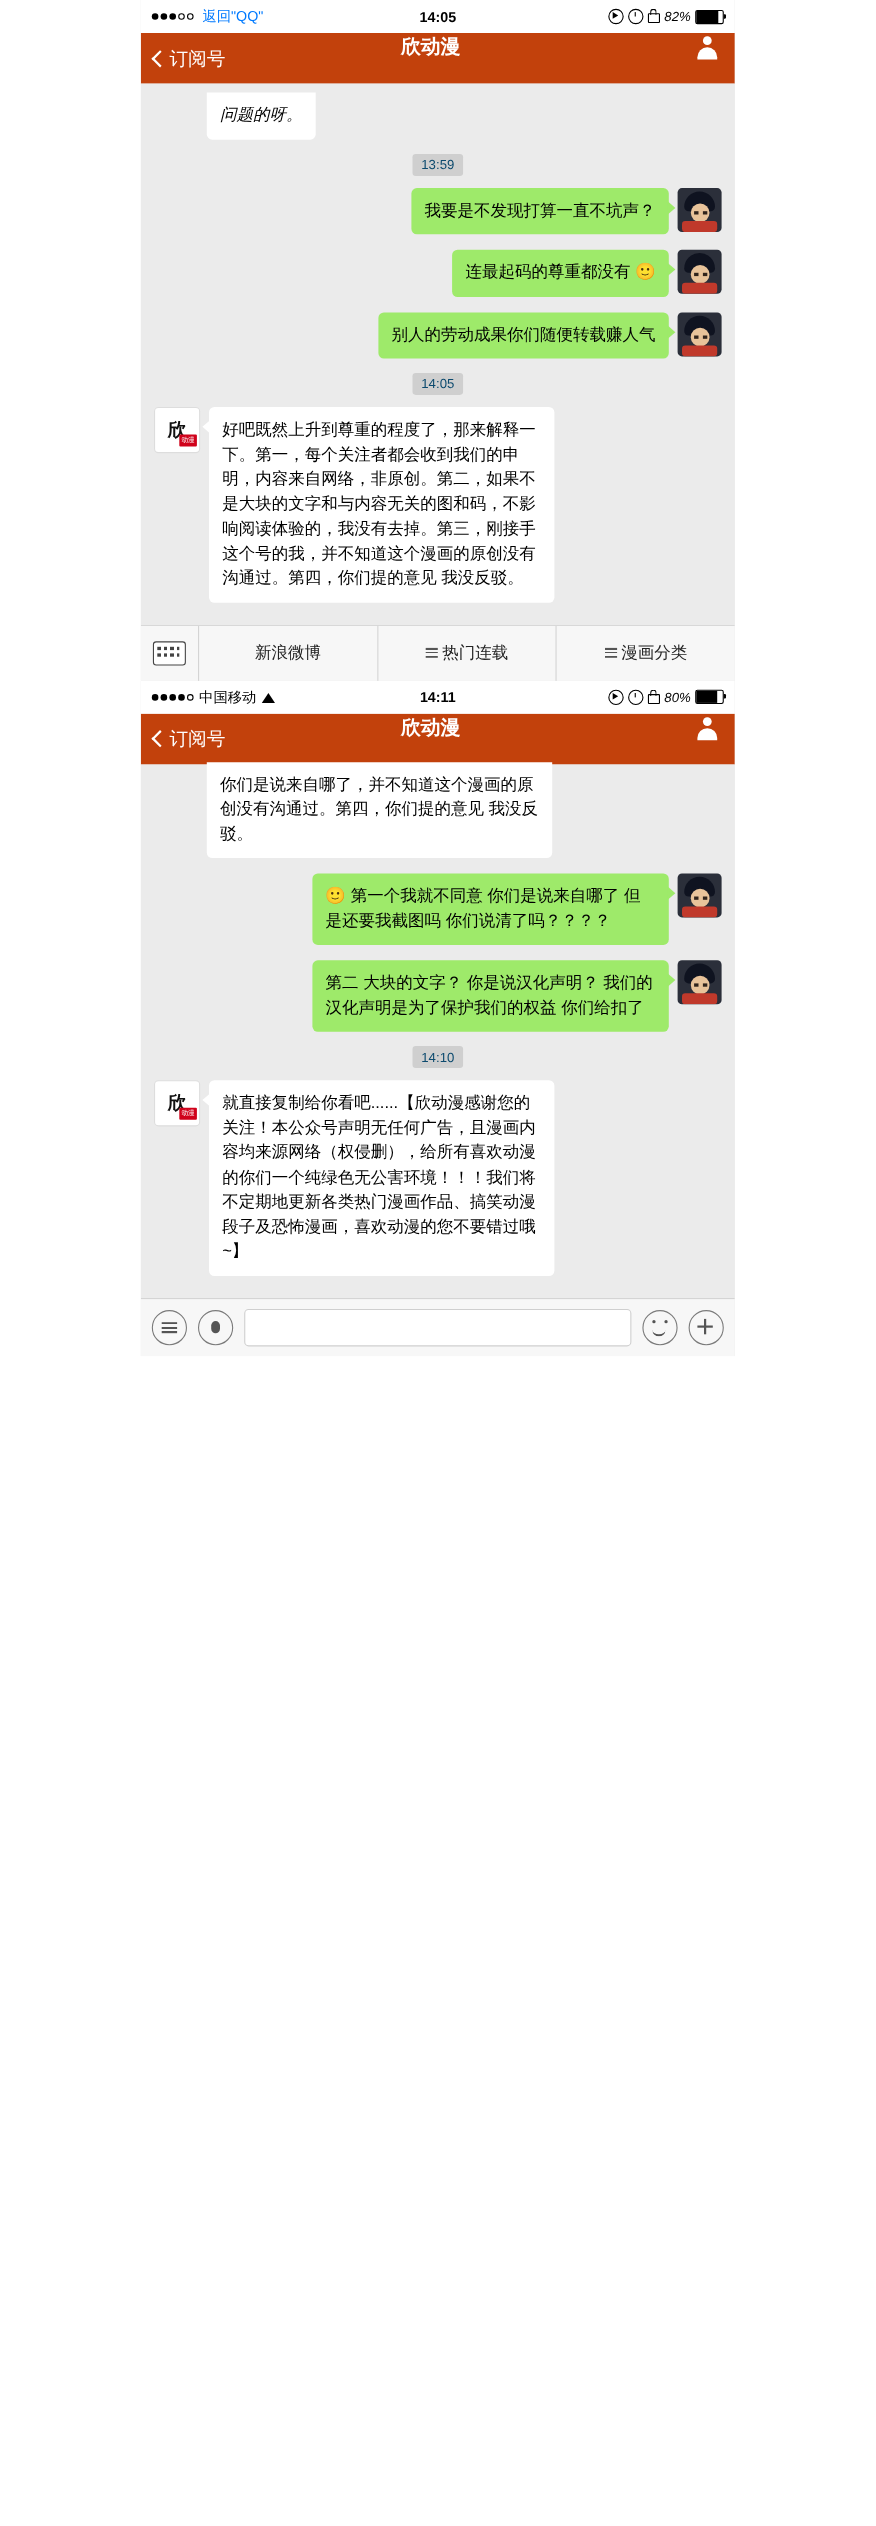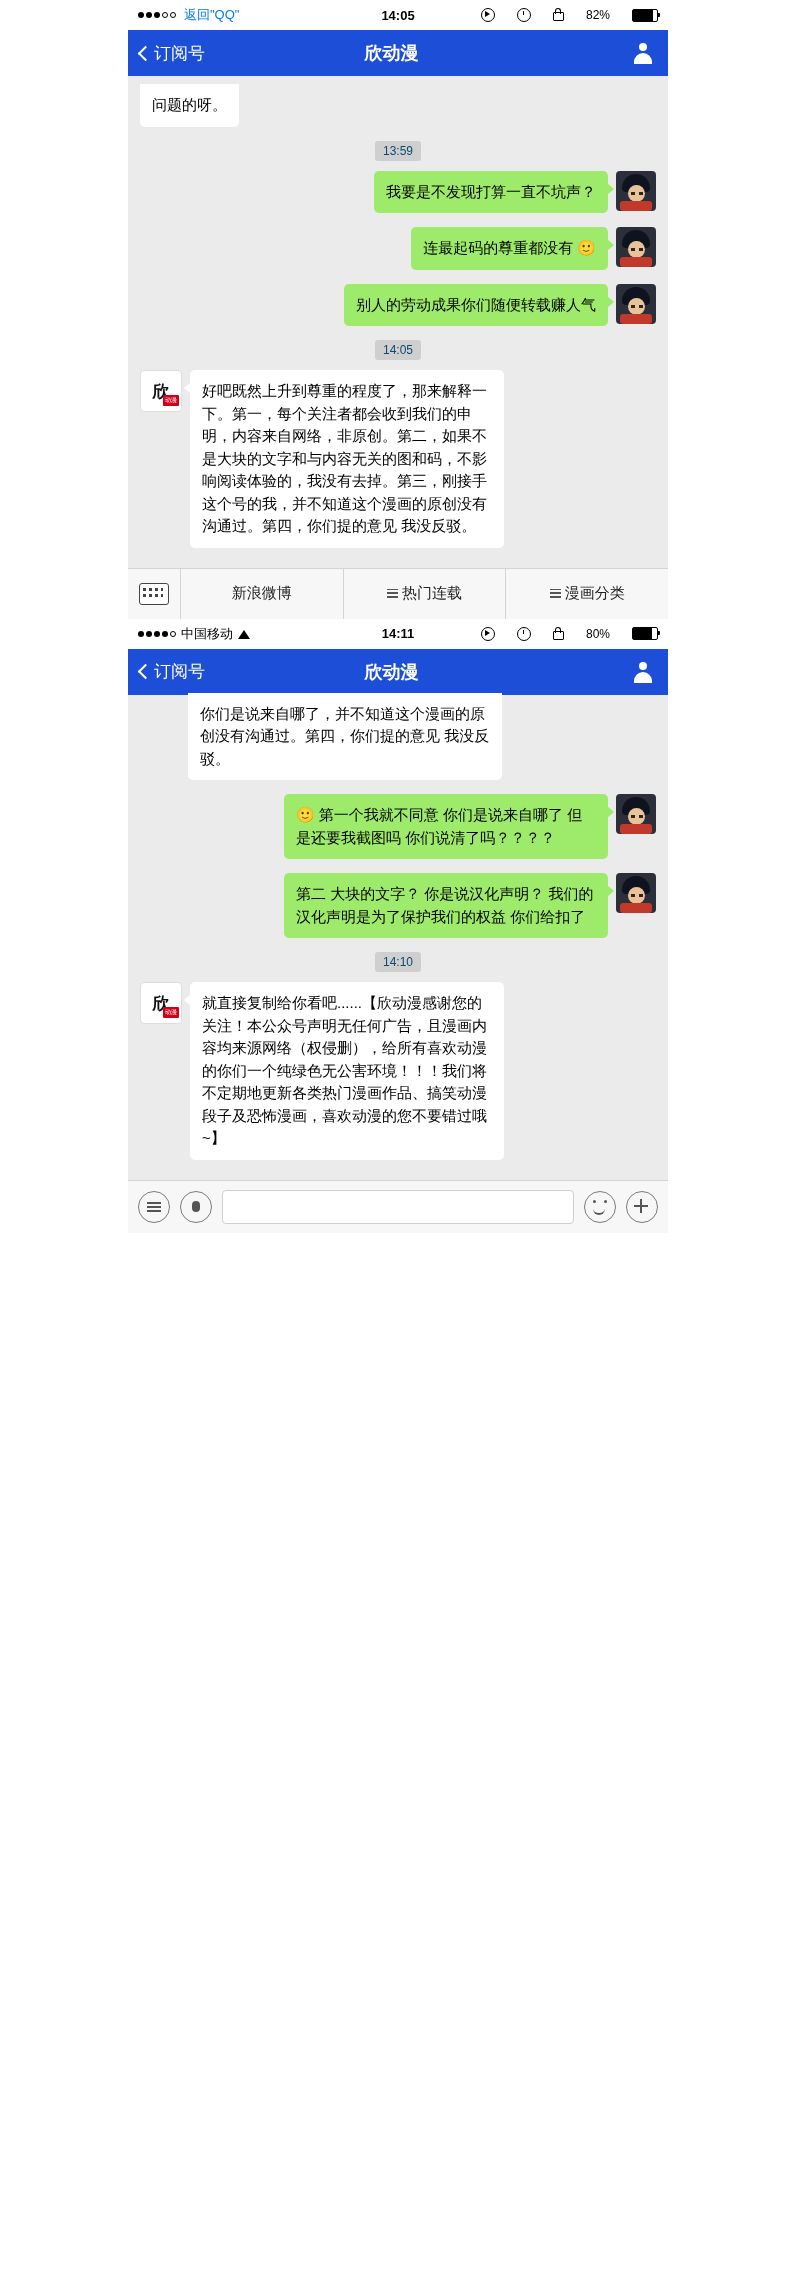--- a/index.html
+++ b/index.html
@@ -71,23 +71,24 @@
     left: 0; right: 0;
     text-align: center;
     font-size: 13px;
     font-weight: bold;
     pointer-events: none;
   }
   .sb-right {
     margin-left: auto;
     display: flex;
     align-items: center;
-    gap: 22px;
+    gap: 4px;
     font-size: 12px;
     z-index: 2;
+    font-style: italic;
   }
   .ic-circ {
     width: 12px; height: 12px; border-radius: 50%;
     border: 1.5px solid #000; display: inline-block; position: relative;
   }
   .ic-circ.play:after {
     content: "";
     position: absolute; left: 3px; top: 2px;
     border-left: 5px solid #000;
     border-top: 3px solid transparent;
@@ -122,24 +123,23 @@
     content: ""; position: absolute; right: -3px; top: 3px;
     width: 2px; height: 4px; background: #000; border-radius: 0 1px 1px 0;
   }
   .batt span {
     display: block; height: 100%; background: #000;
   }
 
   
   .navbar {
     height: 46px;
-    background: #1d4ed8;
+    background: #c2410c;
     color: #fff;
     display: flex;
-    align-items: center;
     padding: 0 12px;
     position: relative;
   }
   .nav-back {
     display: flex; align-items: center; gap: 3px;
     font-size: 17px; color: #fff;
   }
   .chev-l {
     width: 9px; height: 9px;
     border-left: 2px solid #fff; border-bottom: 2px solid #fff;
@@ -419,21 +419,21 @@
       </div>
       <div class="nav-title">欣动漫</div>
       <div class="nav-right">
         <span class="person"></span>
       </div>
     </div>
 
     <div class="chat">
 
       <div class="row left">
-        <div class="bubble white cut-top" style="">问题的呀。</div>
+        <div class="bubble white cut-top" style="margin-left:48px;font-style:italic;">问题的呀。</div>
       </div>
 
       <div class="timestamp">
         <span>13:59</span>
       </div>
 
       <div class="row right">
         <div class="bubble green">我要是不发现打算一直不坑声？</div>
         <div class="avatar user">
           <span class="hair"></span>

